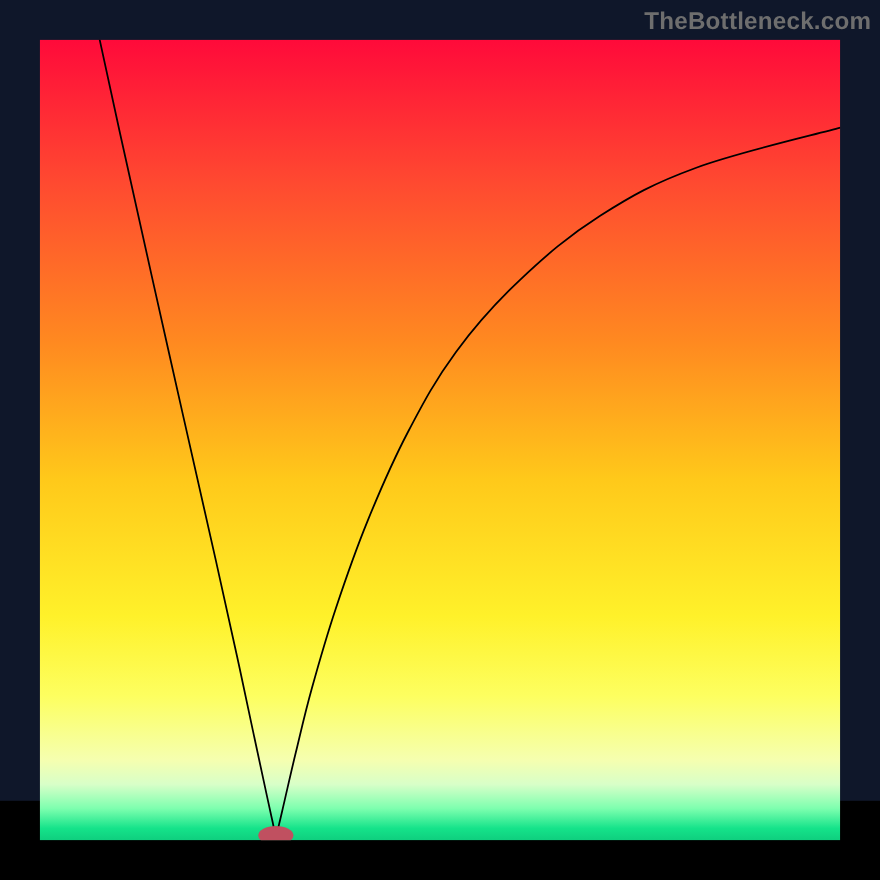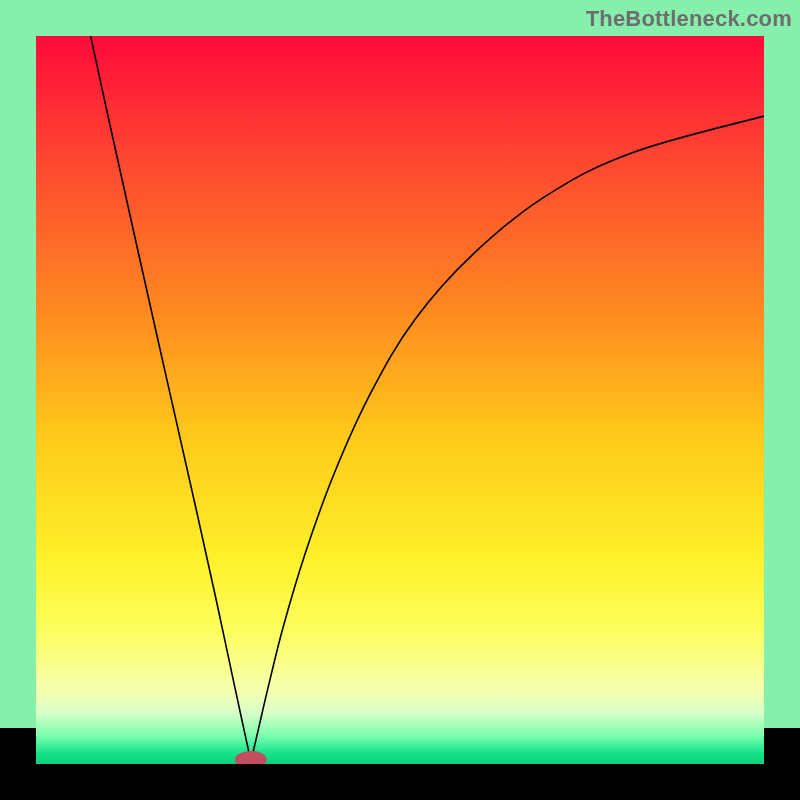--- a/index.html
+++ b/index.html
@@ -10,21 +10,21 @@
     background: #000;
     overflow: hidden;
     font-family: Arial, Helvetica, sans-serif;
   }
   .frame {
     position: absolute;
     top: 0;
     left: 0;
     width: 800px;
     height: 728px;
-    background: #86efac;
+    background: #0f172a;
   }
   .plot {
     position: absolute;
     top: 36px;
     left: 36px;
     width: 728px;
     height: 728px;
     overflow: hidden;
   }
   .watermark {

